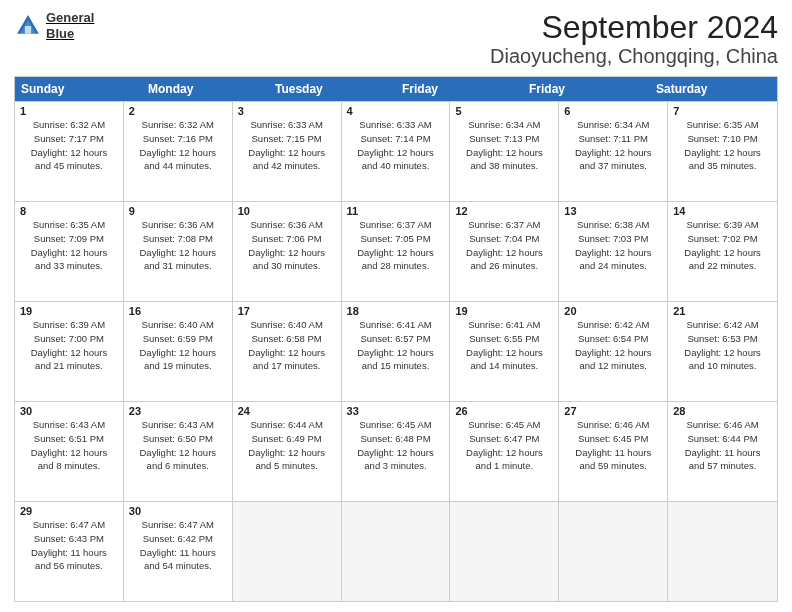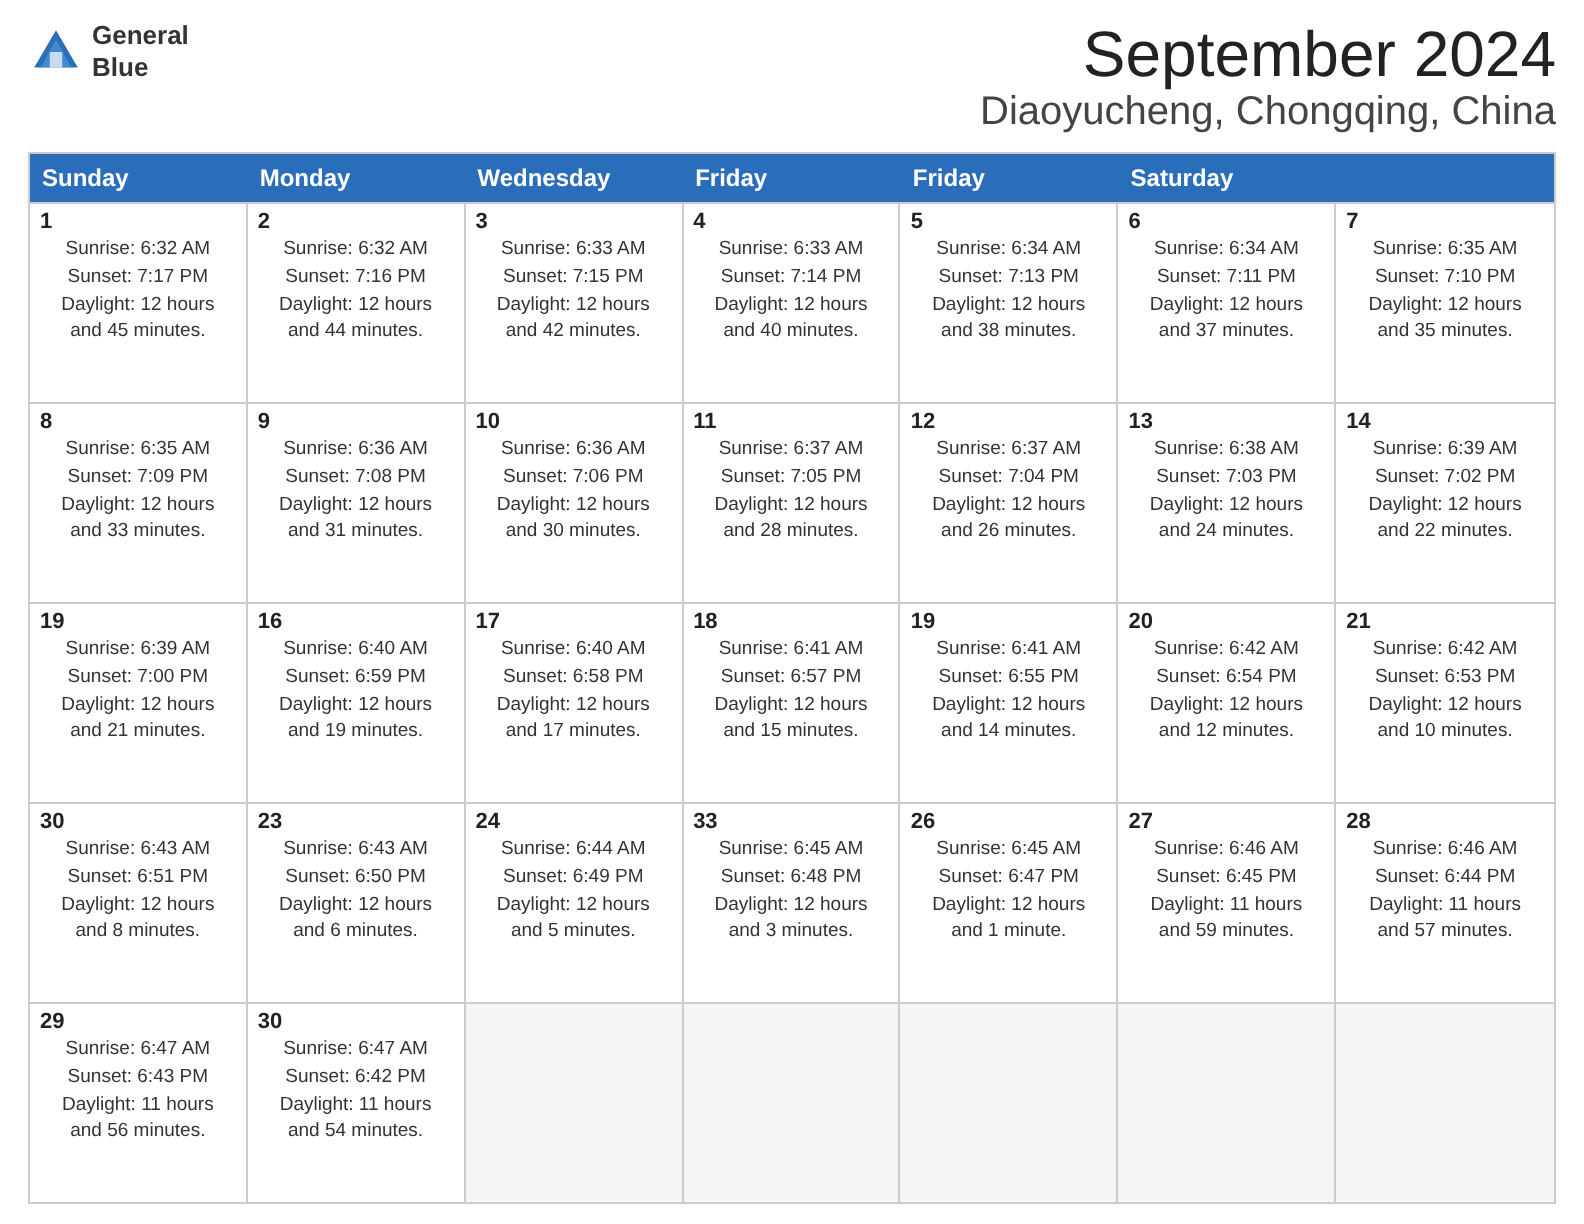--- a/index.html
+++ b/index.html
@@ -20,20 +20,21 @@
     .header {
       display: flex;
       justify-content: space-between;
       align-items: flex-start;
       margin-bottom: 8px;
     }
     .logo {
       display: flex;
       align-items: center;
       gap: 4px;
+      text-decoration: underline;
     }
     .logo-text {
       font-size: 13px;
       font-weight: bold;
       color: #333;
       line-height: 1.2;
     }
     .logo-icon {
       width: 28px;
       height: 28px;
@@ -52,21 +53,21 @@
       color: #444;
     }
     .calendar {
       flex: 1;
       display: flex;
       flex-direction: column;
       border: 1px solid #ccc;
     }
     .cal-header {
       display: grid;
-      grid-template-columns: repeat(7, 1fr);
+      grid-template-columns: repeat(6, 1fr);
       background: #2a6ebb;
     }
     .cal-header-cell {
       color: #fff;
       font-size: 12px;
       font-weight: bold;
       padding: 5px 6px;
       text-align: left;
     }
     .cal-body {
@@ -126,21 +127,21 @@
     <div class="title-area">
       <div class="month-title">September 2024</div>
       <div class="subtitle">Diaoyucheng, Chongqing, China</div>
     </div>
   </div>
 
   <div class="calendar">
     <div class="cal-header">
     <div class="cal-header-cell">Sunday</div>
         <div class="cal-header-cell">Monday</div>
-        <div class="cal-header-cell">Wednesday</div>
+        <div class="cal-header-cell">Tuesday</div>
         <div class="cal-header-cell">Friday</div>
         <div class="cal-header-cell">Friday</div>
         <div class="cal-header-cell">Saturday</div>
       </div>
     <div class="cal-body">
     <div class="cal-row">
           <div class="cal-cell">
             <span class="day-num">1</span>
             <div class="info" style="white-space: pre-line;">Sunrise: 6:32 AM
 Sunset: 7:17 PM

